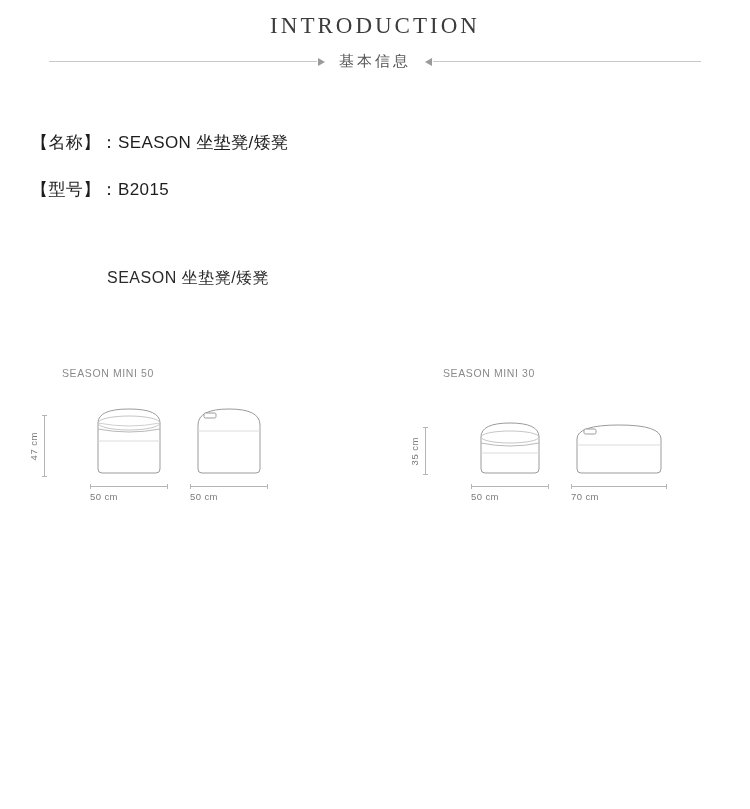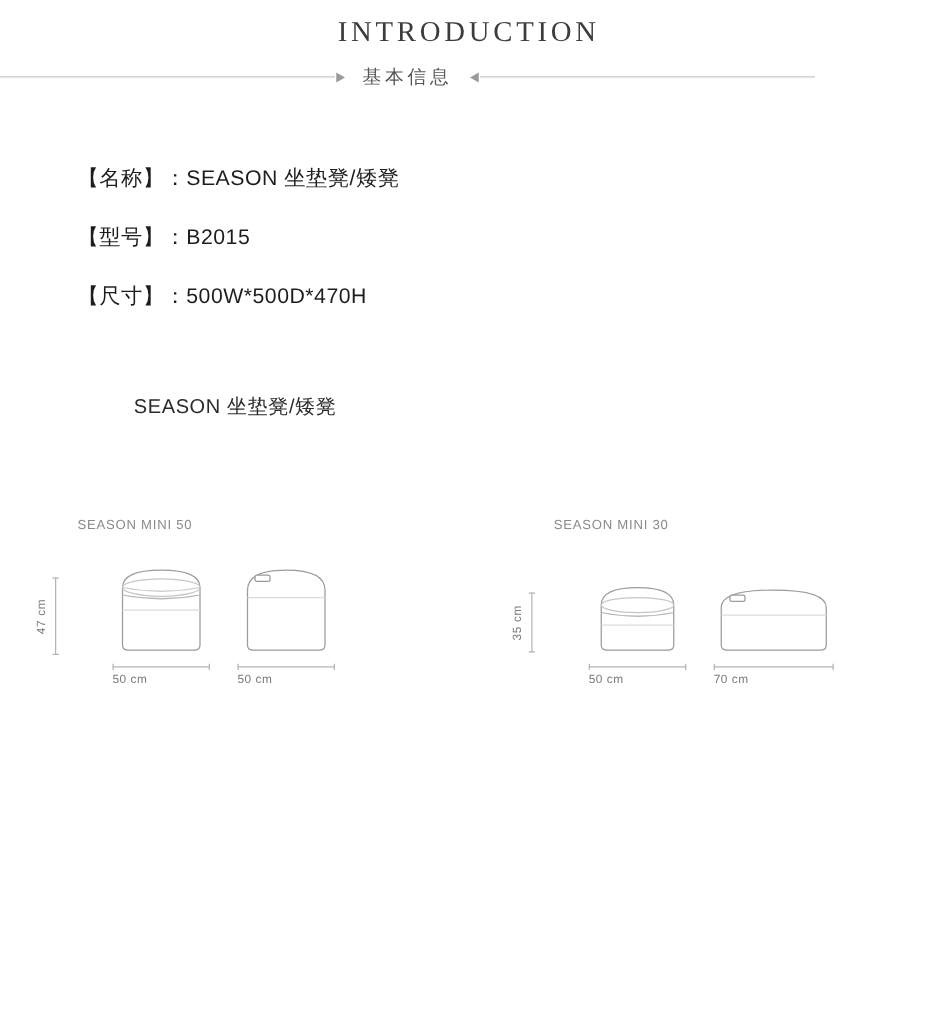--- a/index.html
+++ b/index.html
@@ -24,20 +24,21 @@
   .header-title {
     font-family: "Liberation Serif", serif;
     font-size: 23px;
     letter-spacing: 3px;
     color: #3c3c3c;
     line-height: 32px;
   }
   .subtitle-row {
     display: flex;
     align-items: center;
+    justify-content: center;
     margin-top: 10px;
   }
   .sub-line {
     height: 1px;
     background: #c9c9c9;
     width: 268px;
     position: relative;
   }
   .sub-line.left { margin-right: 0; }
   .sub-line.right { margin-left: 0; }
@@ -59,21 +60,21 @@
     font-size: 15px;
     letter-spacing: 3px;
     color: #555;
     padding: 0 14px;
     white-space: nowrap;
   }
 
   
   .specs {
     margin-top: 62px;
-    padding-left: 62px;
+    padding-left: 31px;
   }
   .spec-row {
     font-size: 17px;
     color: #1d1d1d;
     line-height: 20px;
     margin-bottom: 27px;
     letter-spacing: 0.4px;
   }
   .spec-label { }
   .spec-value { }
@@ -191,23 +192,20 @@
   </div>
 </div>
 
 <div class="specs">
   <div class="spec-row">
     <span class="spec-label">【名称】：</span><span class="spec-value">SEASON 坐垫凳/矮凳</span>
   </div>
   <div class="spec-row">
     <span class="spec-label">【型号】：</span><span class="spec-value">B2015</span>
   </div>
-  <div class="spec-row">
-    <span class="spec-label">【尺寸】：</span><span class="spec-value">500W*500D*470H</span>
-  </div>
 </div>
 
 <div class="product-name">SEASON 坐垫凳/矮凳</div>
 
 <div class="diagrams">
 
   <div class="diagram-group group-a">
     <div class="group-title">SEASON MINI 50</div>
 
     <div class="figures">

